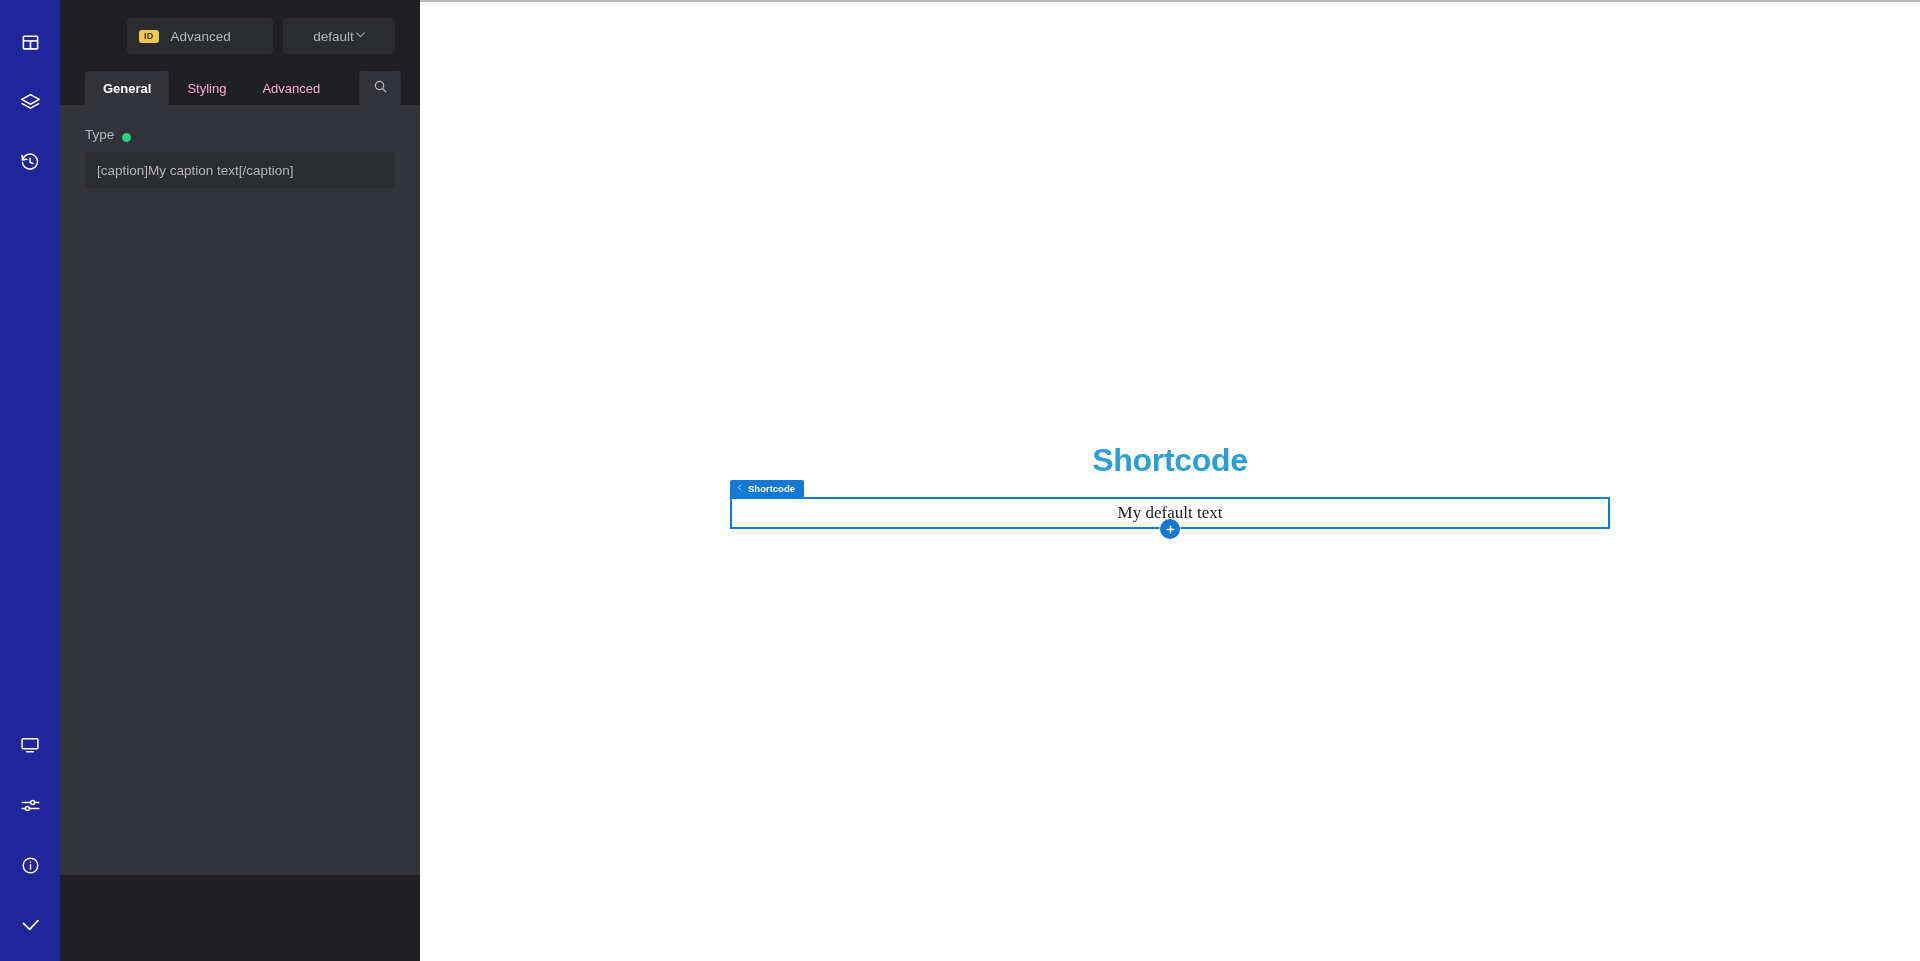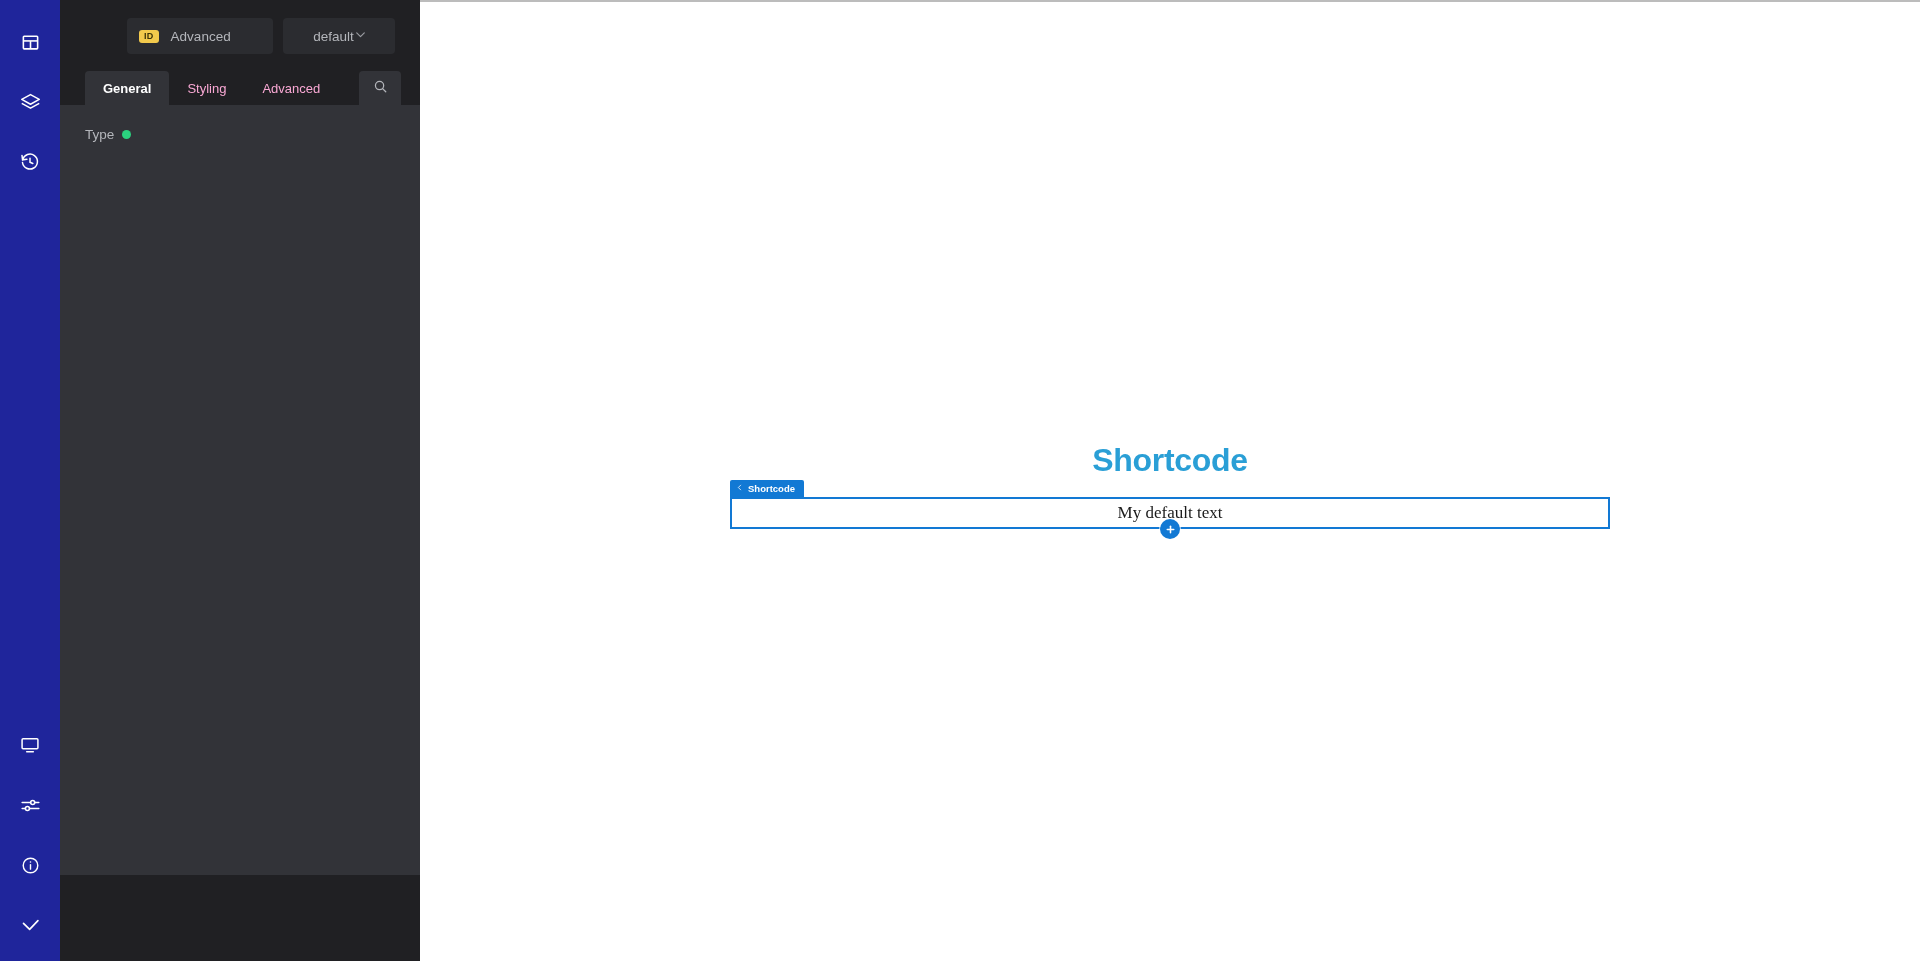--- a/index.html
+++ b/index.html
@@ -167,21 +167,21 @@
     cursor: pointer;
   }
 
   .tab-panel {
     background: #323338;
     min-height: 770px;
     padding: 22px 25px 0 25px;
   }
   .field-label-row {
     display: flex;
-    align-items: center;
+    align-items: flex-end;
     gap: 8px;
     margin-bottom: 10px;
   }
   .field-label {
     color: #b4b6bb;
     font-size: 13.5px;
   }
   .dot-green {
     width: 9px;
     height: 9px;
@@ -391,20 +391,21 @@
             </svg>
           </span>
         </div>
       </div>
 
       <div class="tab-panel">
         <div class="field-label-row">
           <span class="field-label">Type</span>
           <span class="dot-green"></span>
         </div>
+        <input class="text-input" type="text" value="[caption]My caption text[/caption]" style="">
       </div>
 
     </div>
   </div>
 
   <div class="canvas">
 
     <div class="page-title">Shortcode</div>
 
     <div class="element-wrap">

